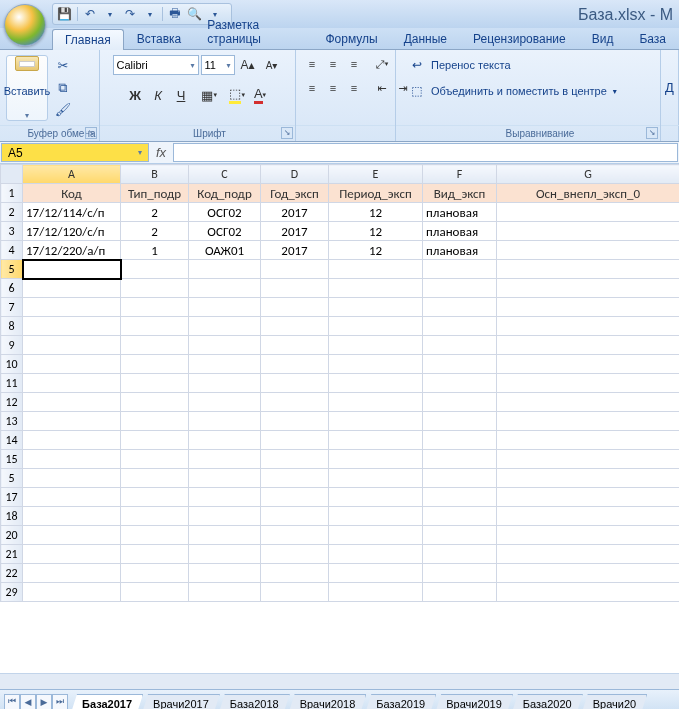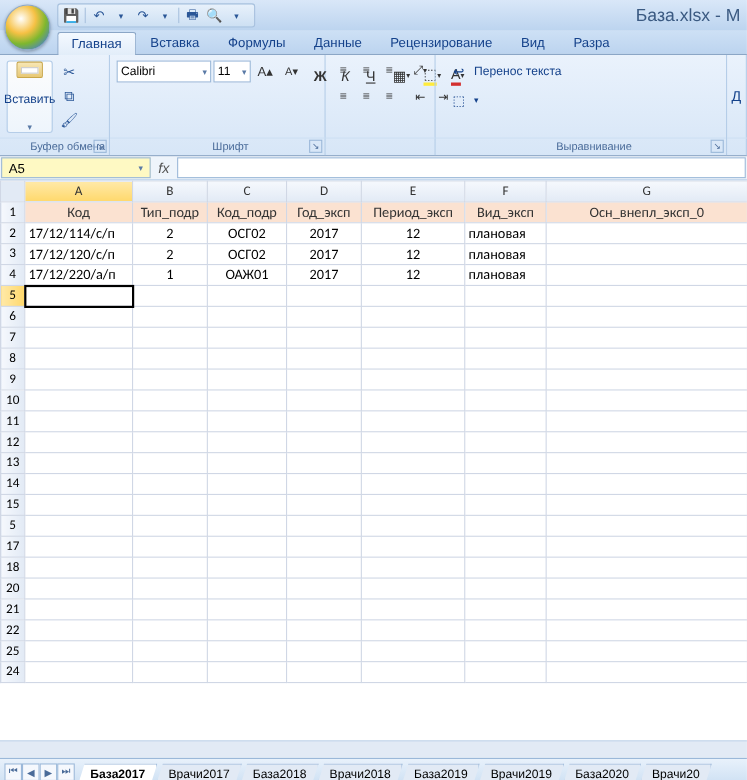--- a/index.html
+++ b/index.html
@@ -47,21 +47,21 @@
   .ar { display:flex; gap:1px;}
   .ar .rb{width:20px;height:20px;font-size:11px;}
 
   
   .wrg { flex:1;}
   .wide-btn { height:22px; display:flex; align-items:center; gap:6px; padding:0 6px; cursor:pointer; border:1px solid transparent; font-size:11px; color:#15428b;}
   .wide-btn .ic2{width:16px;height:16px;display:flex;align-items:center;justify-content:center;font-size:12px;}
 
   
   .fbar { height:22px; border-bottom:1px solid #b5cde8; display:flex; align-items:stretch; background:#eef4fb;}
-  .namebox { width:136px; background:#fef9c3; border:1px solid #9bb8d9; margin:1px; display:flex; align-items:center; padding:0 6px; font-size:12px;}
+  .namebox { width:148px; background:#fde047; border:1px solid #9bb8d9; margin:1px; display:flex; align-items:center; padding:0 6px; font-size:12px;}
   .namebox .dd{margin-left:auto;font-size:8px;color:#5a7aa6;cursor:pointer;}
   .fxbtns { display:flex; align-items:center;}
   .fxbtns .rb{width:22px;}
   .formula-input { flex:1; background:#fff; border:1px solid #9bb8d9; margin:1px;}
 
   
   .grid-wrap { position:relative; height:509px; overflow:hidden; }
   table.grid { border-collapse:collapse; table-layout:fixed; width:679px;}
   .grid th, .grid td { border:1px solid #d0d7e5; height:19px; font-size:13px; font-family:Calibri,sans-serif; padding:0 3px; background:#fff; overflow:hidden; white-space:nowrap;}
   .grid thead th { background:linear-gradient(to bottom,#f5f8fd,#e2eaf5); color:#333; font-weight:normal; text-align:center; font-size:12px; cursor:pointer;}
@@ -101,25 +101,26 @@
     <div class="ic">🖶</div>
     <div class="ic">🔍</div>
     <div class="ic" style="font-size:8px;">▾</div>
   </div>
   <div class="title-text">База.xlsx - M</div>
 </div>
 
 <div class="ribbon-tabs" id="ribbon-tabs">
     <div class="tab active">Главная</div>
     <div class="tab">Вставка</div>
+    <div class="tab">Разметка страницы</div>
     <div class="tab">Формулы</div>
     <div class="tab">Данные</div>
     <div class="tab">Рецензирование</div>
     <div class="tab">Вид</div>
-    <div class="tab">Разра</div>
+    <div class="tab">База</div>
   </div>
 
 <div class="ribbon">
   <div class="group clip">
     <div class="group-body">
       <div class="paste-big">
         <div class="ic"></div>
         <span style="font-size:11px;color:#15428b;">Вставить</span>
         <span style="font-size:8px;color:#5a7aa6;">▾</span>
       </div>
@@ -129,21 +130,21 @@
         <div class="smallbtn">🖌</div>
       </div>
     </div>
     <div class="group-label">
       <span>Буфер обмена</span>
       <div class="dlg">↘</div>
     </div>
   </div>
 
   <div class="group fontg">
-    <div class="group-body" style="flex-direction:row;align-items:flex-start;gap:4px;">
+    <div class="group-body" style="flex-direction:column;align-items:center;gap:4px;">
       <div class="font-row">
         <div class="combo" style="width:86px;">
           <span>Calibri</span>
             <span class="dd">▾</span>
         </div>
         <div class="combo" style="width:34px;">
           <span>11</span>
             <span class="dd">▾</span>
         </div>
         <div class="rb" style="font-size:12px;">A▴</div>
@@ -194,20 +195,21 @@
   </div>
 
   <div class="group wrg">
     <div class="group-body" style="flex-direction:column;align-items:flex-start;gap:4px;">
       <div class="wide-btn">
         <span class="ic2">↩</span>
         <span>Перенос текста</span>
       </div>
       <div class="wide-btn">
         <span class="ic2">⬚</span>
+        <span>Объединить и поместить в центре</span>
         <span style="font-size:8px;">▾</span>
       </div>
     </div>
     <div class="group-label">
       <span>Выравнивание</span>
       <div class="dlg">↘</div>
     </div>
   </div>
 
   <div class="group" style="width:18px;">
@@ -448,31 +450,21 @@
           <th class="">22</th>
           <td class="colA"></td>
           <td class="colB"></td>
           <td class="colC"></td>
           <td class="colD"></td>
           <td class="colE"></td>
           <td class="colF"></td>
           <td class="colG"></td>
         </tr>
         <tr>
-          <th class="">25</th>
-          <td class="colA"></td>
-          <td class="colB"></td>
-          <td class="colC"></td>
-          <td class="colD"></td>
-          <td class="colE"></td>
-          <td class="colF"></td>
-          <td class="colG"></td>
-        </tr>
-        <tr>
-          <th class="">24</th>
+          <th class="">29</th>
           <td class="colA"></td>
           <td class="colB"></td>
           <td class="colC"></td>
           <td class="colD"></td>
           <td class="colE"></td>
           <td class="colF"></td>
           <td class="colG"></td>
         </tr>
       </tbody>
     </table>

